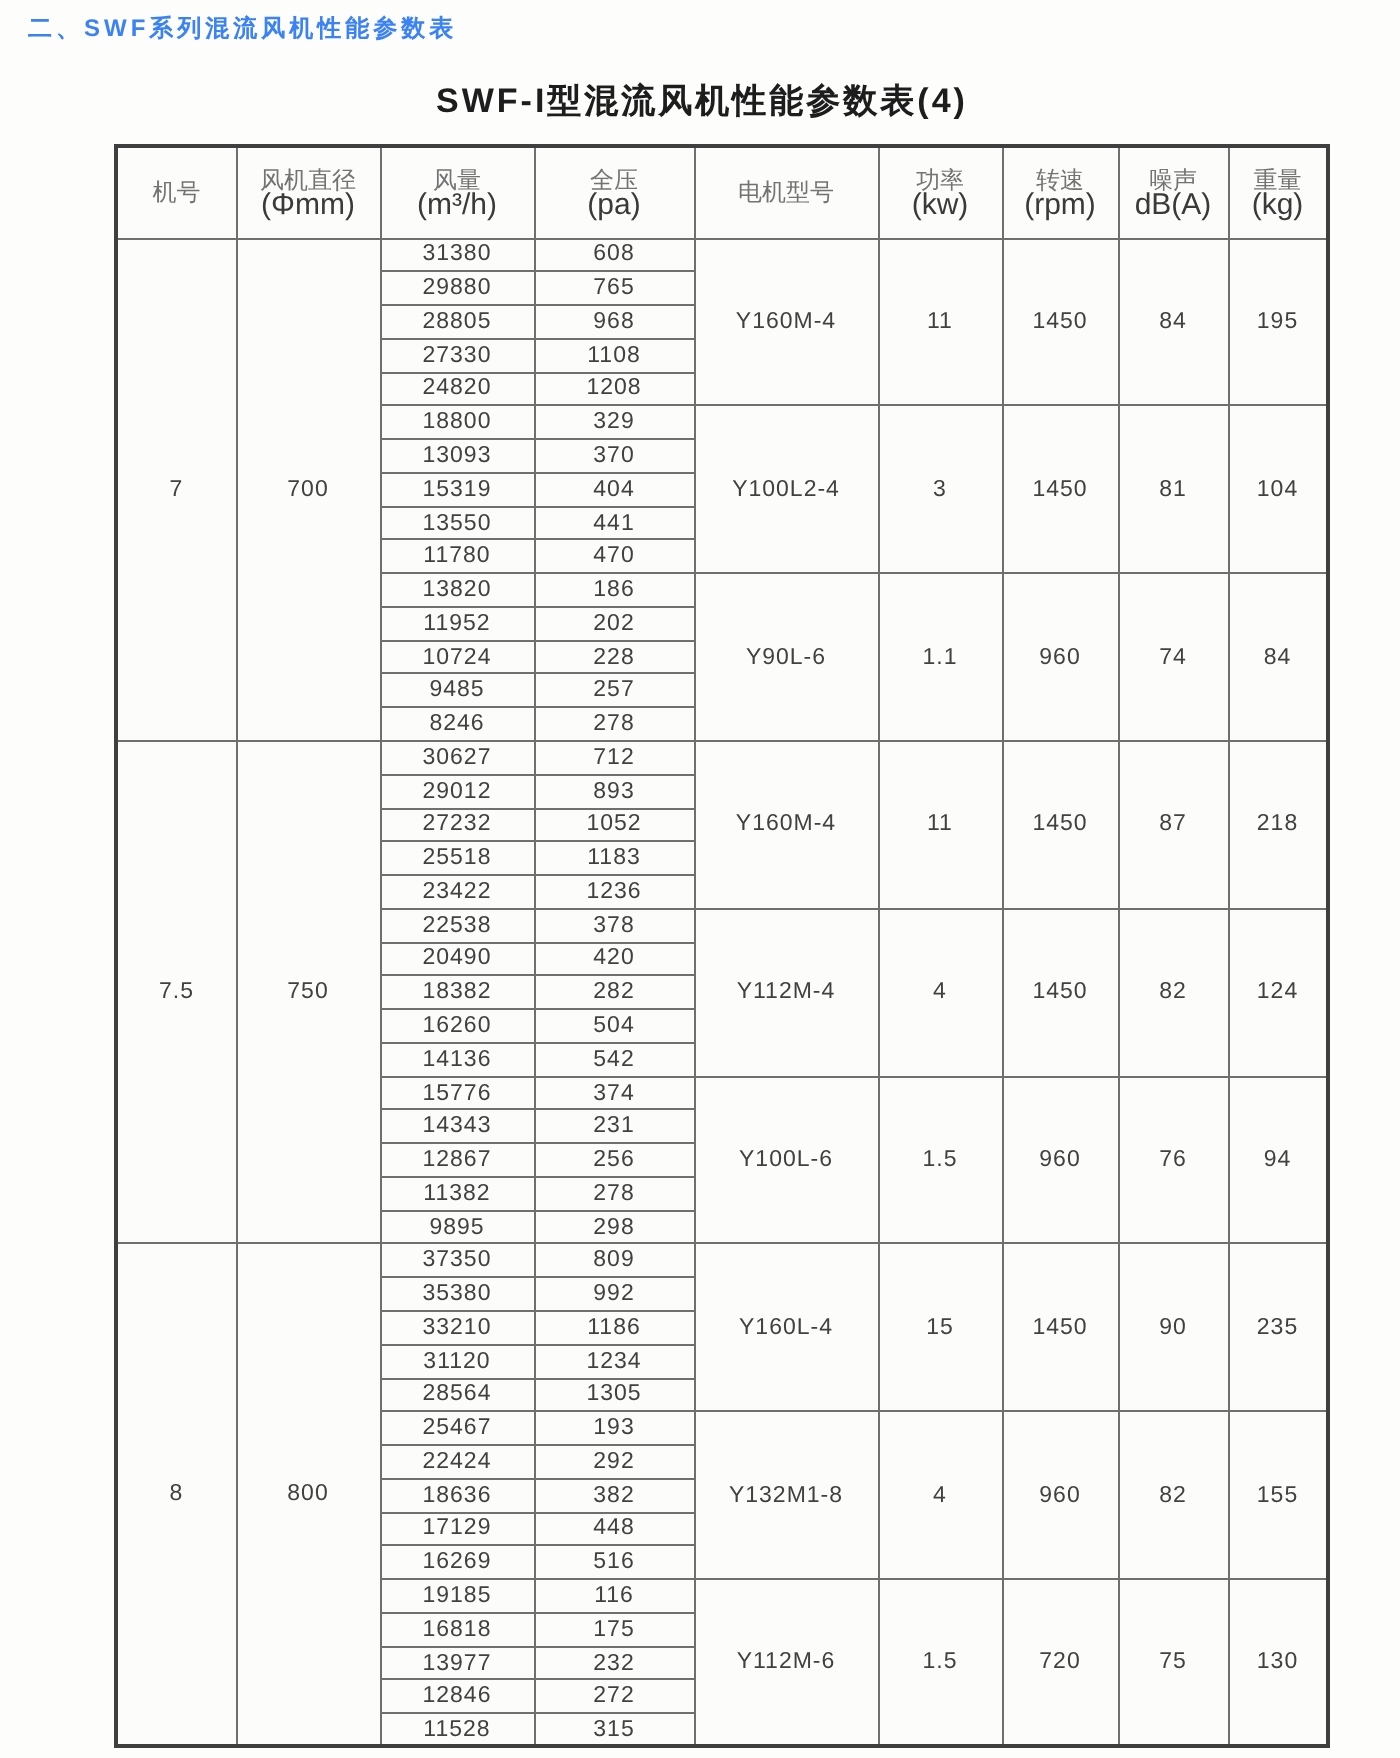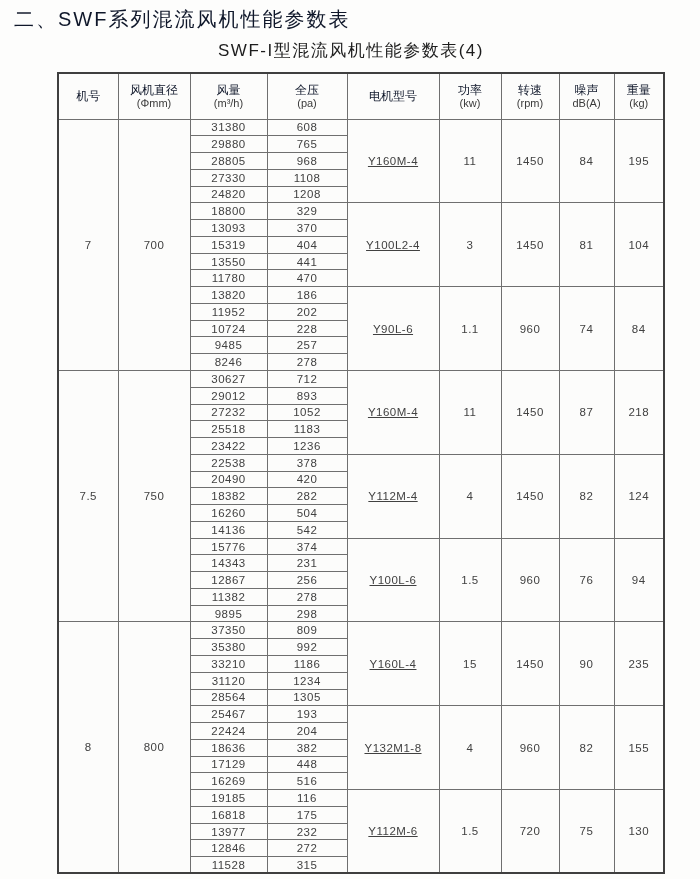--- a/index.html
+++ b/index.html
@@ -12,35 +12,35 @@
     height: 879px;
     position: relative;
     font-family: "Liberation Sans", "DejaVu Sans", sans-serif;
     color: #3d3d3d;
     overflow: hidden;
   }
   .page-title {
     position: absolute;
     left: 14px;
     top: 6px;
-    font-size: 20px;
-    font-weight: normal;
-    color: #0f172a;
+    font-size: 12px;
+    font-weight: bold;
+    color: #3b82f6;
     letter-spacing: 2px;
     white-space: nowrap;
   }
   .table-subtitle {
     position: absolute;
     left: 0;
     top: 39px;
     width: 686px;
     text-align: center;
     text-indent: 16px;
     font-size: 17px;
-    font-weight: normal;
+    font-weight: bold;
     color: #1d1d1d;
     letter-spacing: 1.5px;
     white-space: nowrap;
   }
   table.perf-table {
     position: absolute;
     left: 57px;
     top: 72px;
     width: 606px;
     border-collapse: collapse;
@@ -53,35 +53,35 @@
     text-align: center;
     vertical-align: middle;
     padding: 0;
     overflow: hidden;
   }
   .perf-table thead tr { height: 46px; }
   .perf-table tbody tr { height: 16.78px; }
   .h-label {
     font-size: 12px;
     font-weight: normal;
-    color: #0f172a;
+    color: #737373;
     line-height: 14px;
   }
   .h-unit {
-    font-size: 11px;
+    font-size: 15px;
     font-weight: normal;
     color: #3a3a3a;
     line-height: 12px;
   }
   .num-cell, .merged-cell {
     font-size: 11.5px;
     color: #414141;
     letter-spacing: 0.5px;
   }
-  .motor-cell { letter-spacing: 0.5px; text-decoration: underline; }
+  .motor-cell { letter-spacing: 0.5px; }
 </style>
 </head>
 <body>
 
 <div class="page-title">二、SWF系列混流风机性能参数表</div>
 <div class="table-subtitle">SWF-I型混流风机性能参数表(4)</div>
 
 <table class="perf-table">
   <colgroup>
     <col style="width:60px">
@@ -318,21 +318,21 @@
         <td class="num-cell">25467</td>
         <td class="num-cell">193</td>
         <td class="merged-cell motor-cell" rowspan="5">Y132M1-8</td>
         <td class="merged-cell" rowspan="5">4</td>
         <td class="merged-cell" rowspan="5">960</td>
         <td class="merged-cell" rowspan="5">82</td>
         <td class="merged-cell" rowspan="5">155</td>
       </tr>
       <tr>
         <td class="num-cell">22424</td>
-        <td class="num-cell">204</td>
+        <td class="num-cell">292</td>
       </tr>
       <tr>
         <td class="num-cell">18636</td>
         <td class="num-cell">382</td>
       </tr>
       <tr>
         <td class="num-cell">17129</td>
         <td class="num-cell">448</td>
       </tr>
       <tr>

